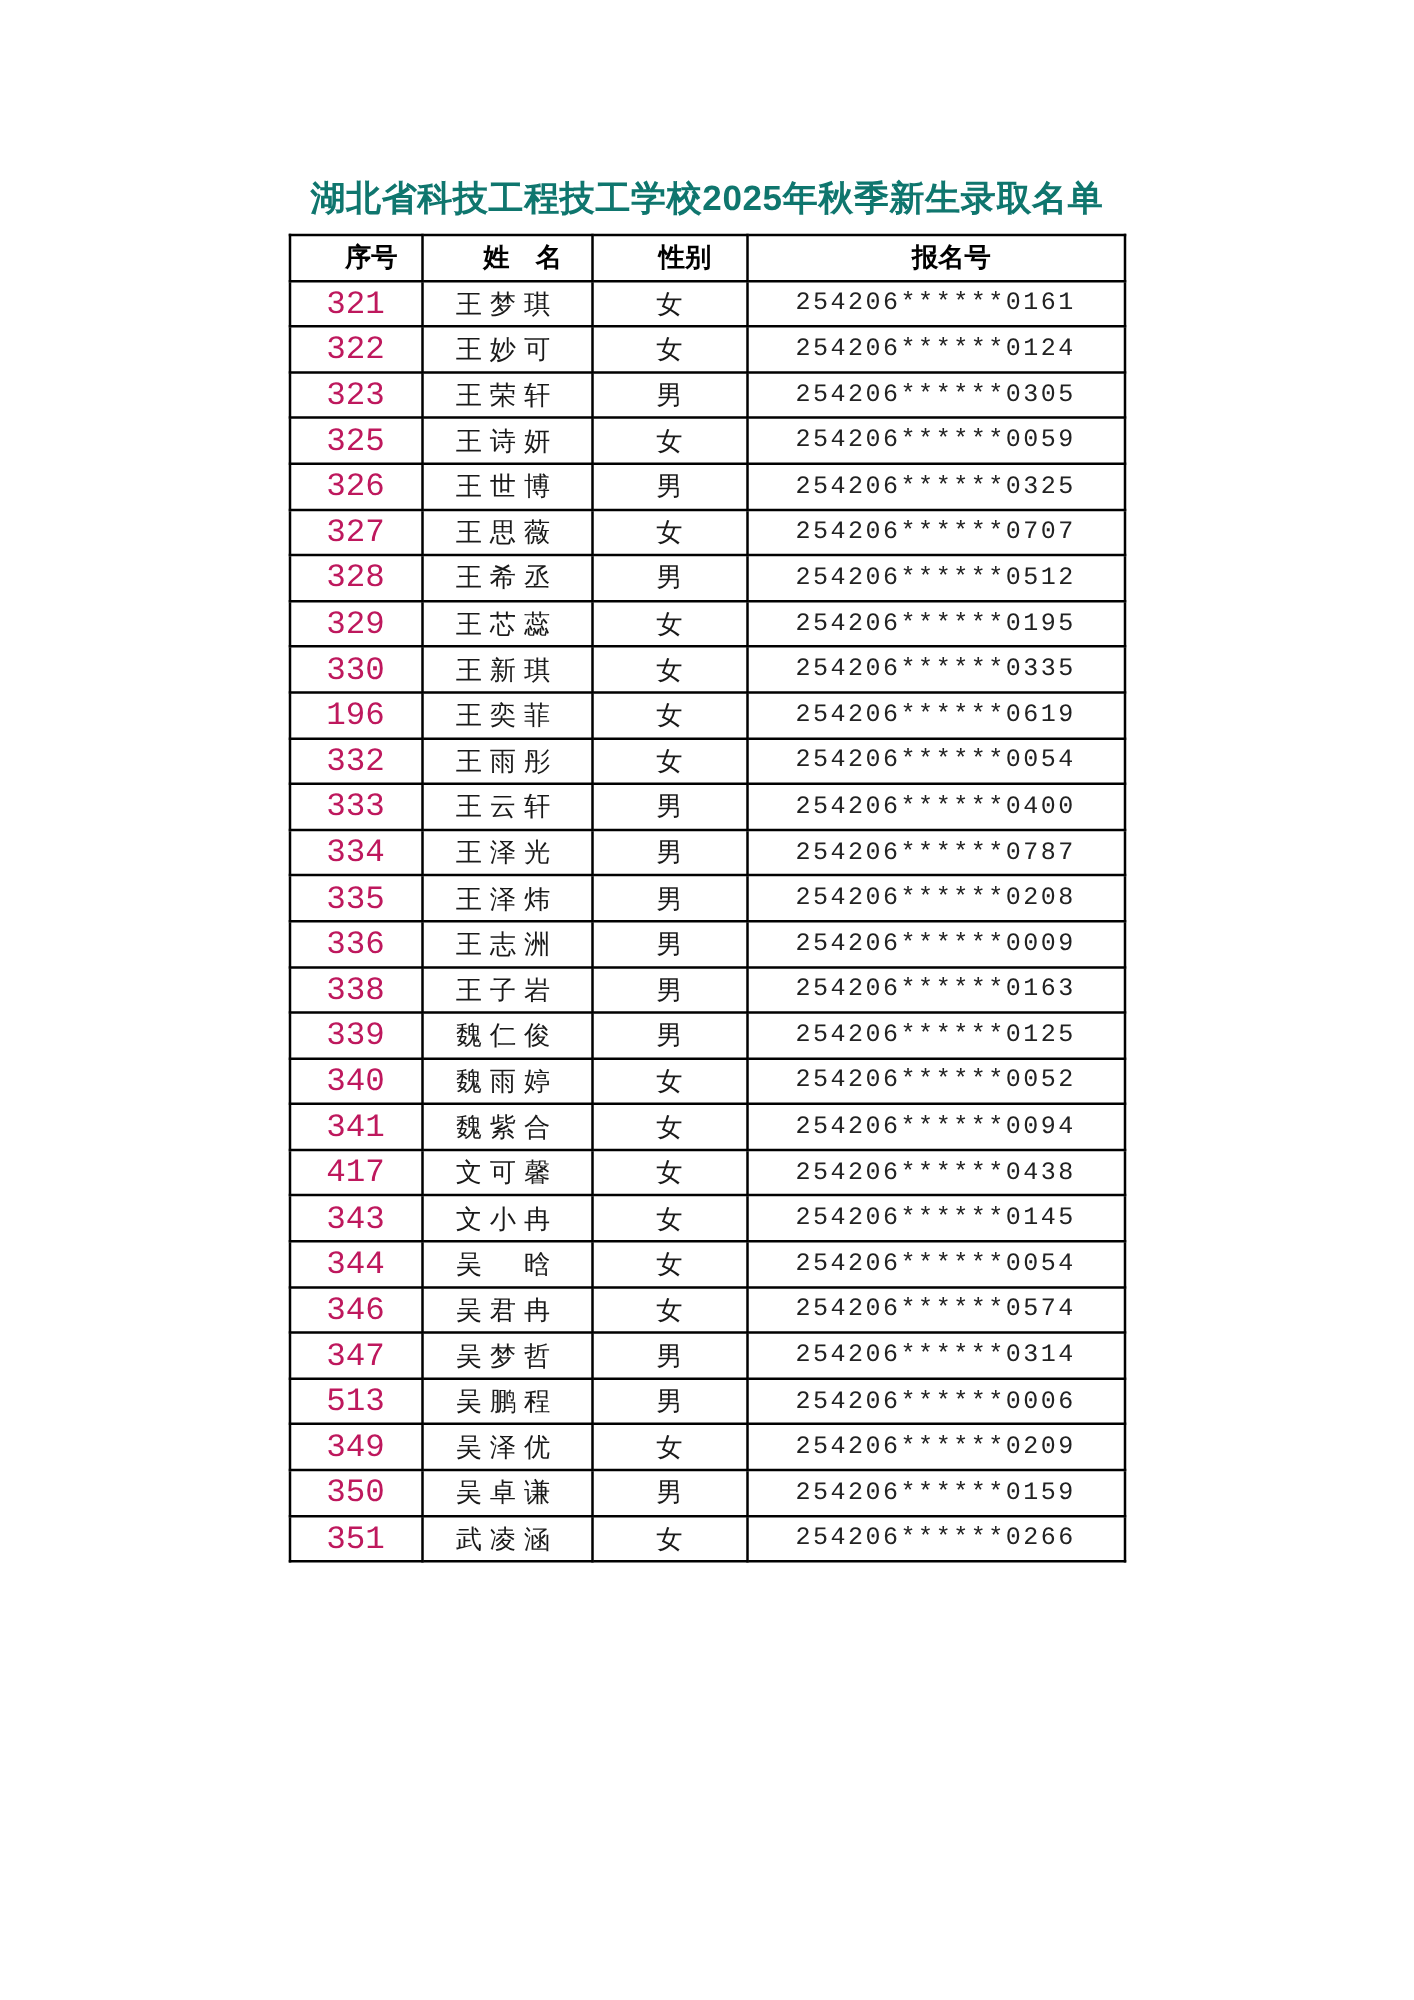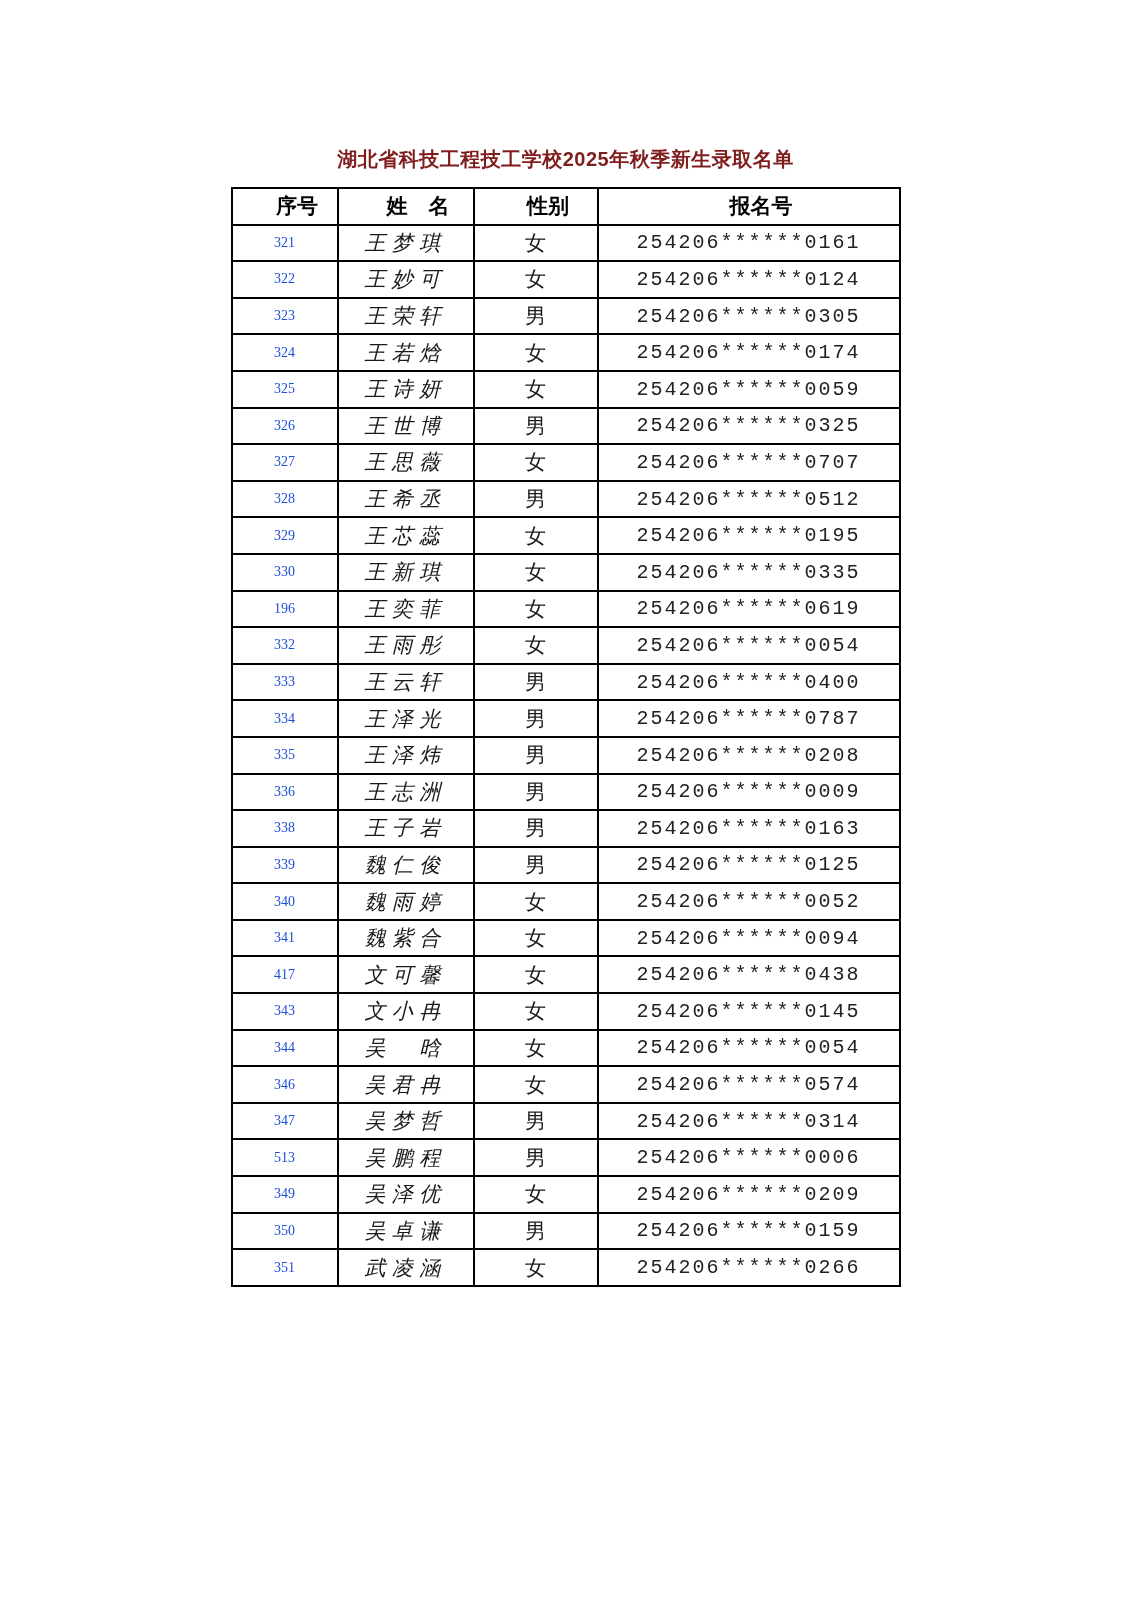--- a/index.html
+++ b/index.html
@@ -9,22 +9,22 @@
     height: 1600px;
     background: #ffffff;
     position: relative;
     overflow: hidden;
   }
   .doc-title {
     padding-top: 143px;
     text-align: center;
     font-family: "Liberation Sans", sans-serif;
     font-weight: bold;
-    font-size: 20px;
-    color: #7f1d1d;
+    font-size: 28px;
+    color: #0f766e;
     letter-spacing: 0.5px;
     line-height: 32px;
   }
   table.admission-table {
     margin: 12px auto 0 auto;
     border-collapse: collapse;
     table-layout: fixed;
     width: 668px;
   }
   .admission-table th,
@@ -47,27 +47,26 @@
   }
   .admission-table td {
     font-family: "Liberation Serif", "DejaVu Serif", serif;
     font-size: 21px;
   }
   .col-w-seq    { width: 106px; }
   .col-w-name   { width: 136px; }
   .col-w-gender { width: 124px; }
   .col-w-regno  { width: 302px; }
   td.col-seq {
-    font-size: 14px;
-    color: #1d4ed8;
-    font-family: Liberation Serif, serif;
+    font-size: 26px;
+    color: #be185d;
+    font-family: Liberation Mono, monospace;
   }
   td.col-name {
     letter-spacing: 0.3em;
-    font-style: italic;
   }
   td.col-gender {
     font-size: 21px;
   }
   td.col-reg_no {
     font-family: Liberation Mono, monospace;
     font-size: 20px;
     letter-spacing: 2px;
     color: #222222;
   }
@@ -106,26 +105,20 @@
           <td class="col-gender">女</td>
           <td class="col-reg_no">254206******0124</td>
         </tr>
         <tr>
           <td class="col-seq">323</td>
           <td class="col-name">王荣轩</td>
           <td class="col-gender">男</td>
           <td class="col-reg_no">254206******0305</td>
         </tr>
         <tr>
-          <td class="col-seq">324</td>
-          <td class="col-name">王若焓</td>
-          <td class="col-gender">女</td>
-          <td class="col-reg_no">254206******0174</td>
-        </tr>
-        <tr>
           <td class="col-seq">325</td>
           <td class="col-name">王诗妍</td>
           <td class="col-gender">女</td>
           <td class="col-reg_no">254206******0059</td>
         </tr>
         <tr>
           <td class="col-seq">326</td>
           <td class="col-name">王世博</td>
           <td class="col-gender">男</td>
           <td class="col-reg_no">254206******0325</td>

